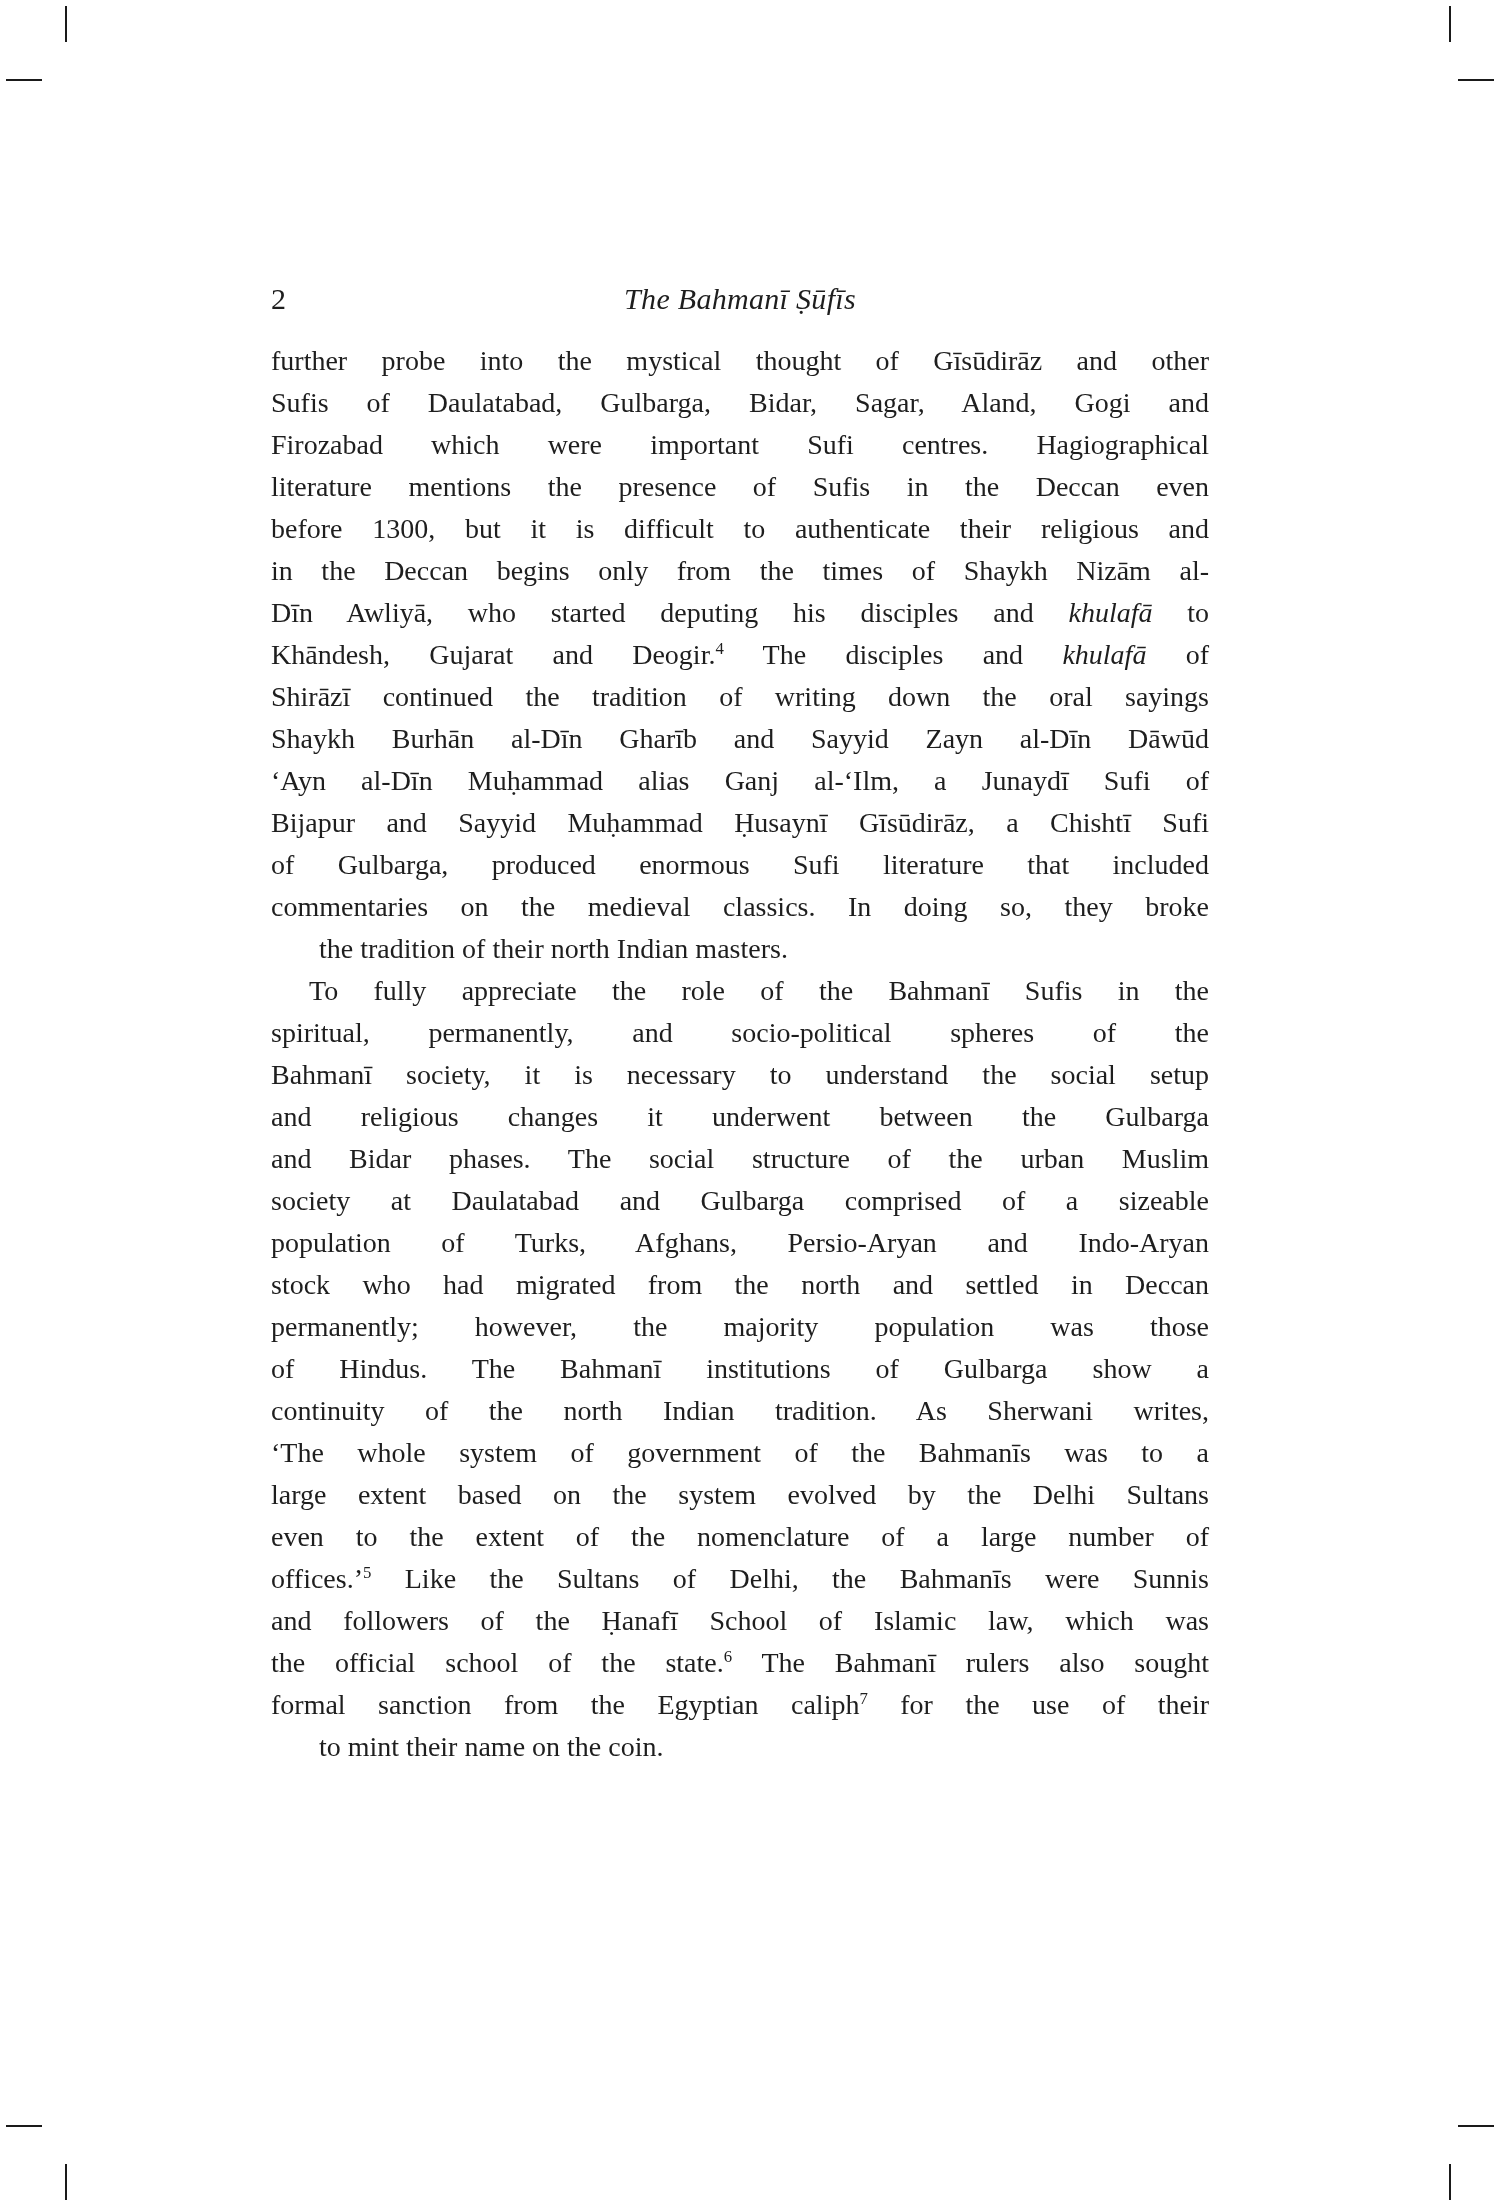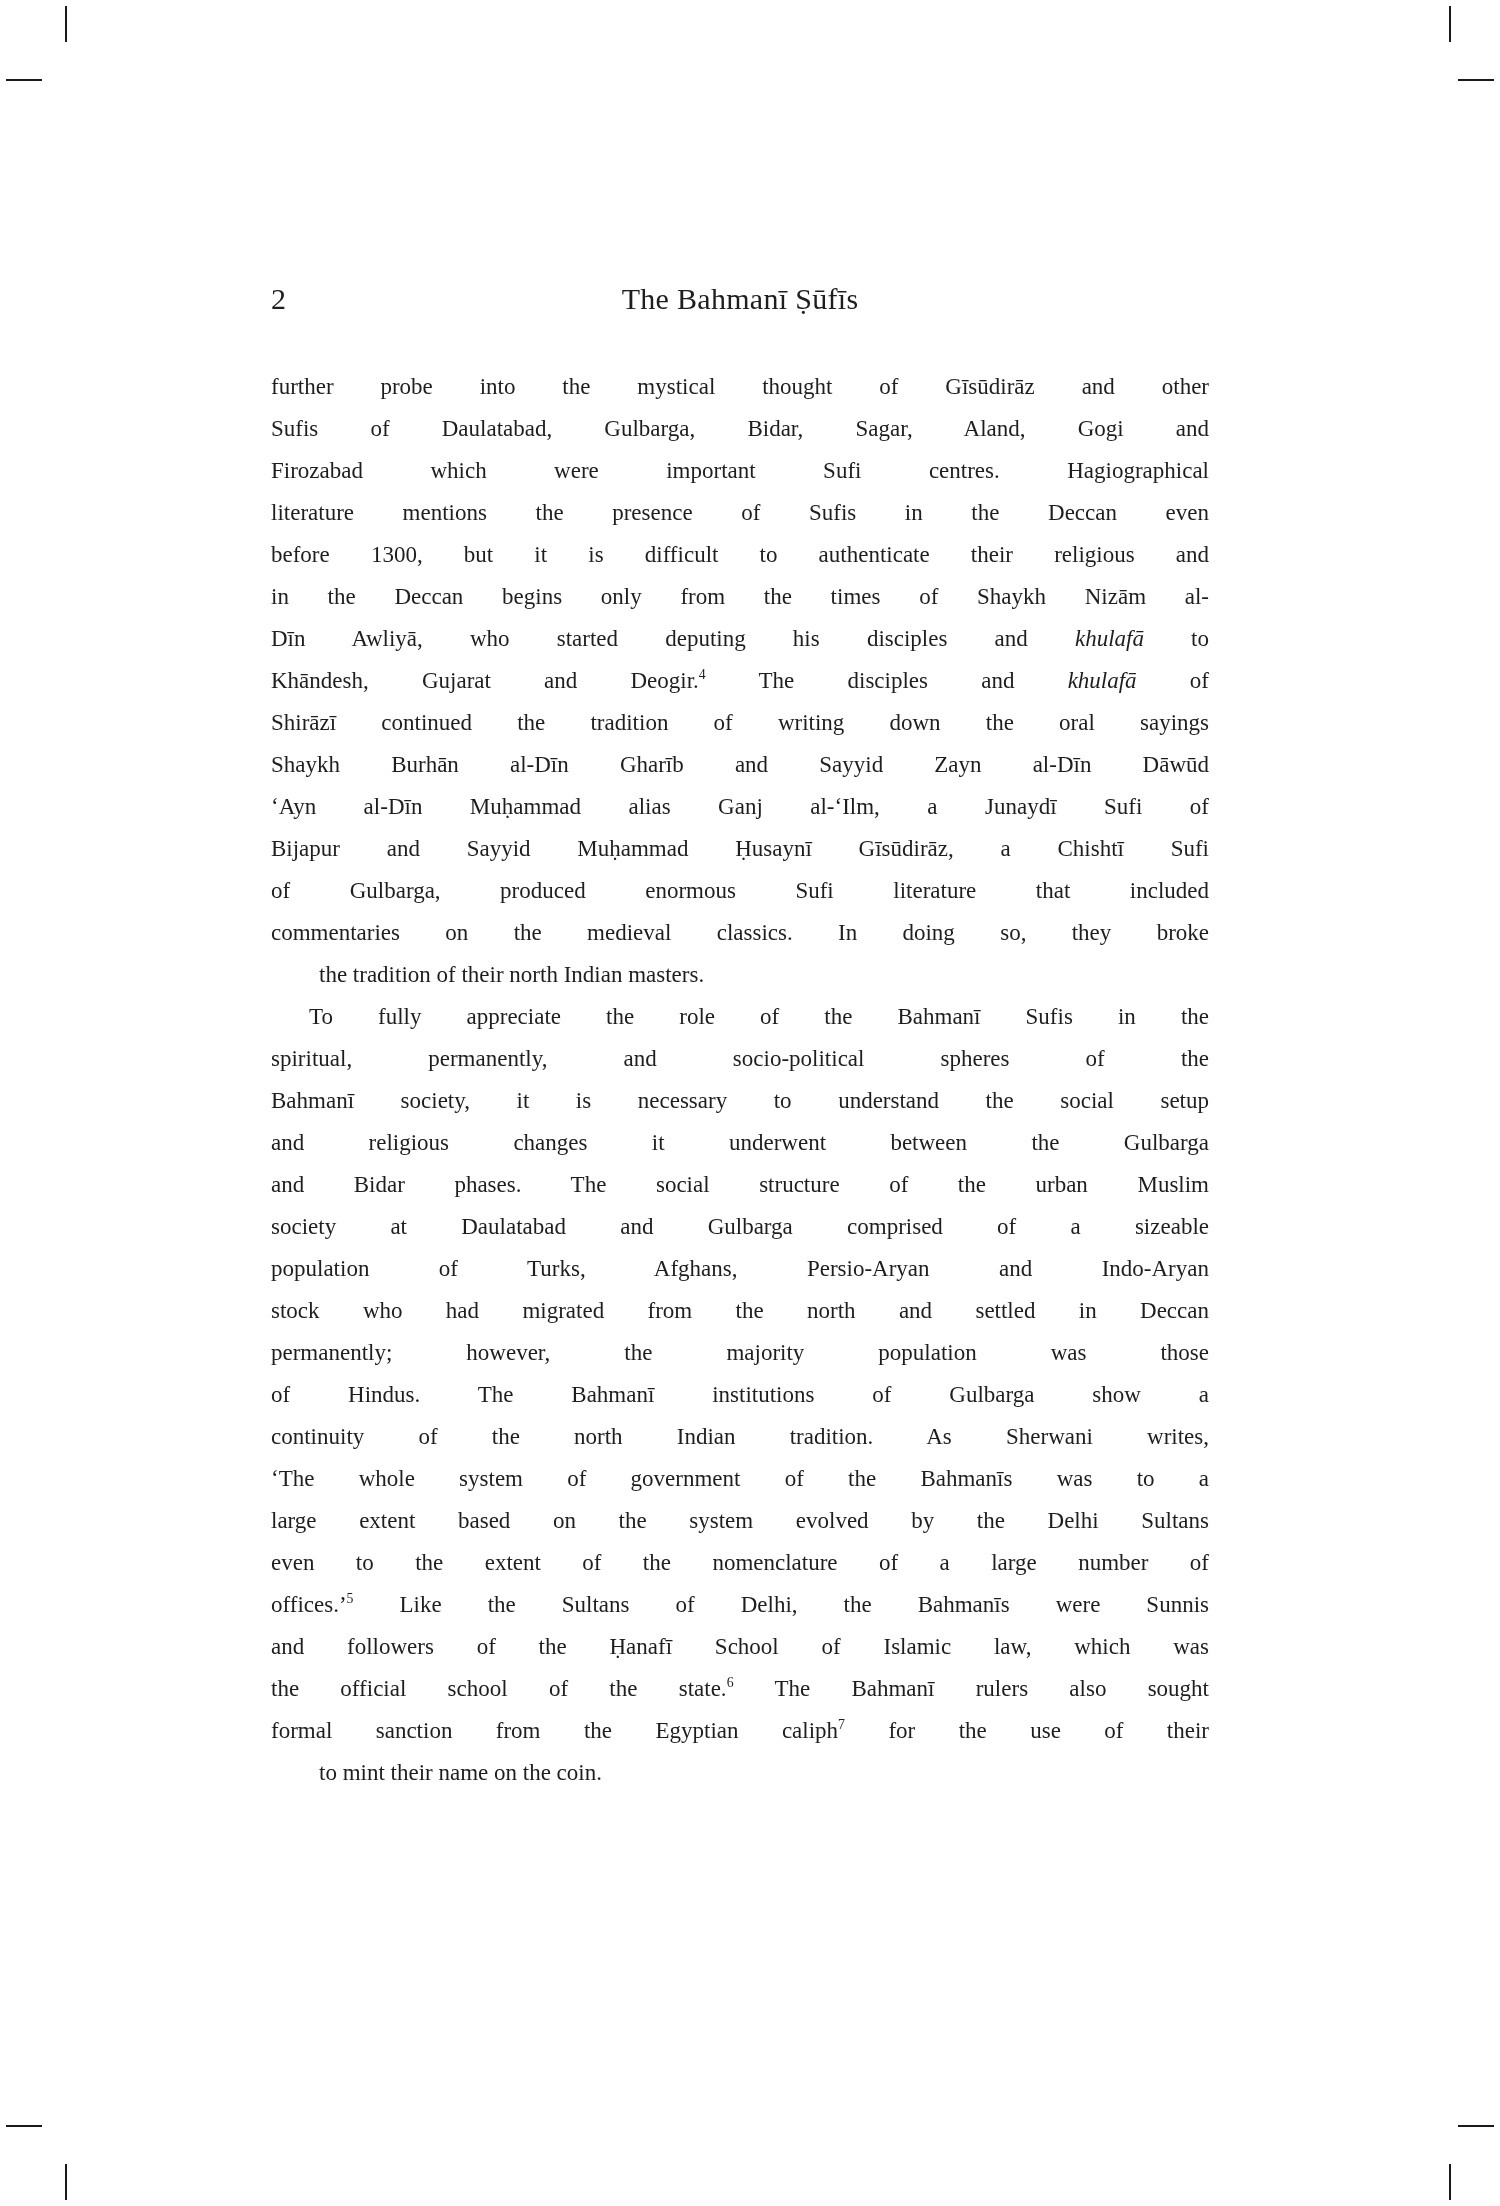--- a/index.html
+++ b/index.html
@@ -25,29 +25,30 @@
     width: 938px;
     height: 44px;
     font-size: 30px;
     line-height: 42px;
   }
   .page-number { position: absolute; left: 0; top: 0; }
   .running-head {
     position: absolute;
     left: 0; right: 0;
     text-align: center;
+    font-style: italic;
     letter-spacing: 0.3px;
   }
 
   .body-text {
     position: absolute;
     left: 271px;
-    top: 366px;
+    top: 340px;
     width: 938px;
-    font-size: 23px;
+    font-size: 28px;
     line-height: 42px;
   }
   .paragraph { margin: 0; }
   .line {
     text-align: justify;
     -moz-text-align-last: justify;
     text-align-last: justify;
   }
   .line-last {
     -moz-text-align-last: left;

